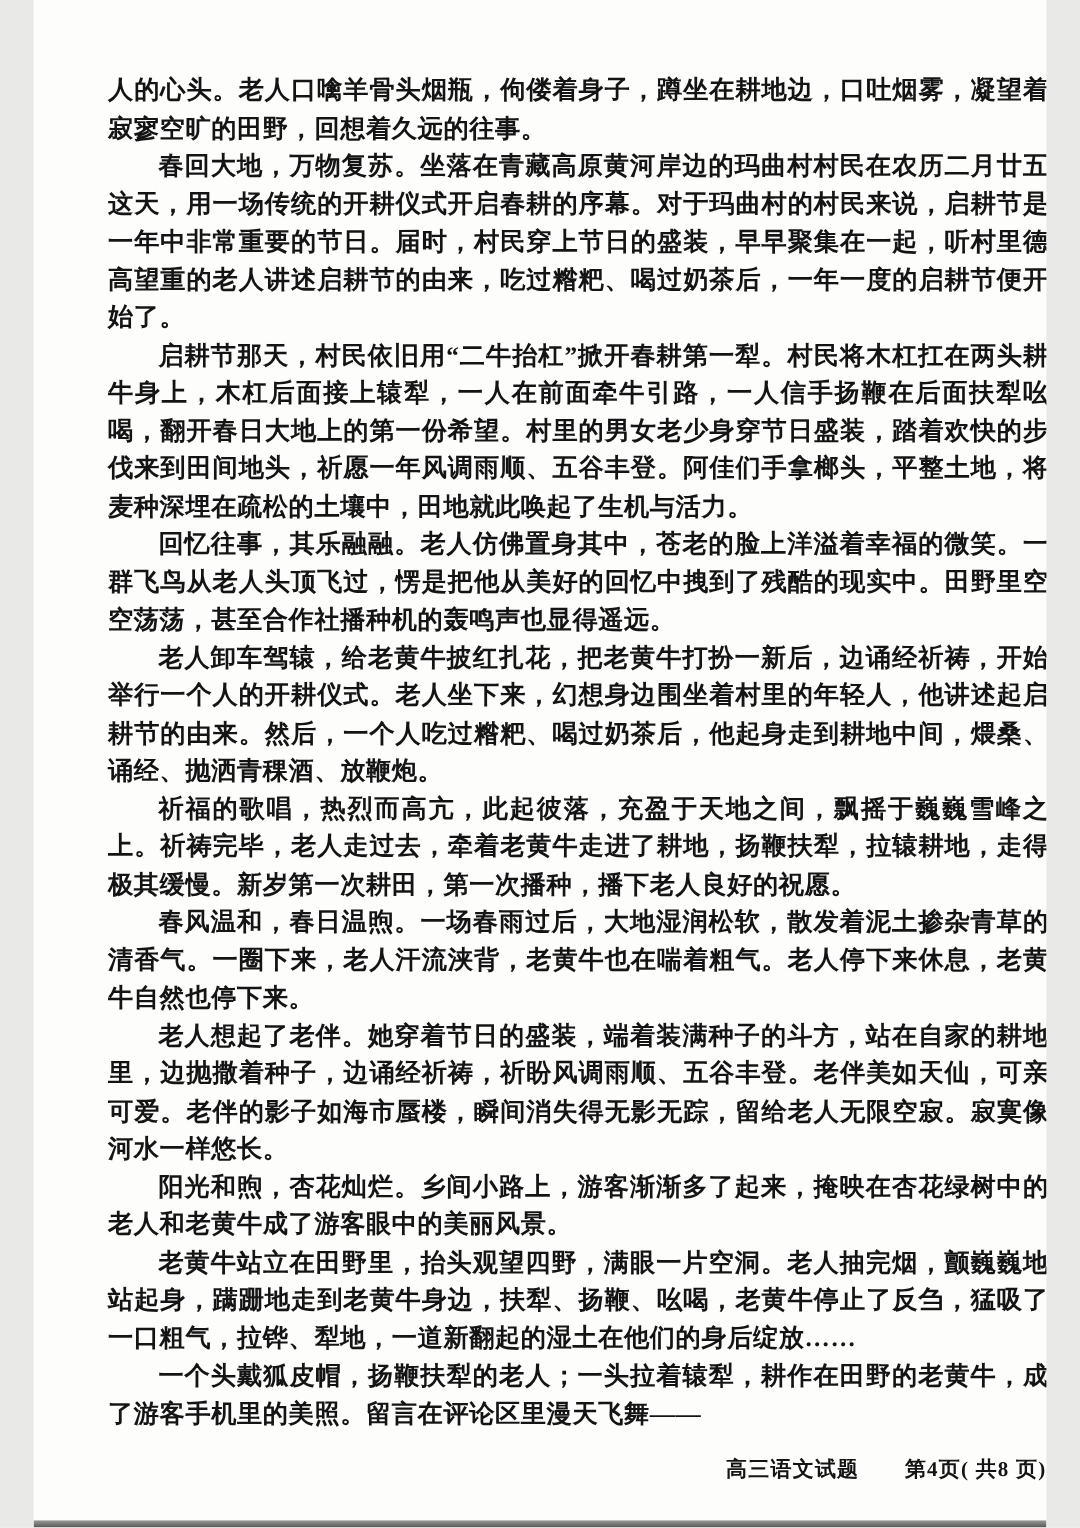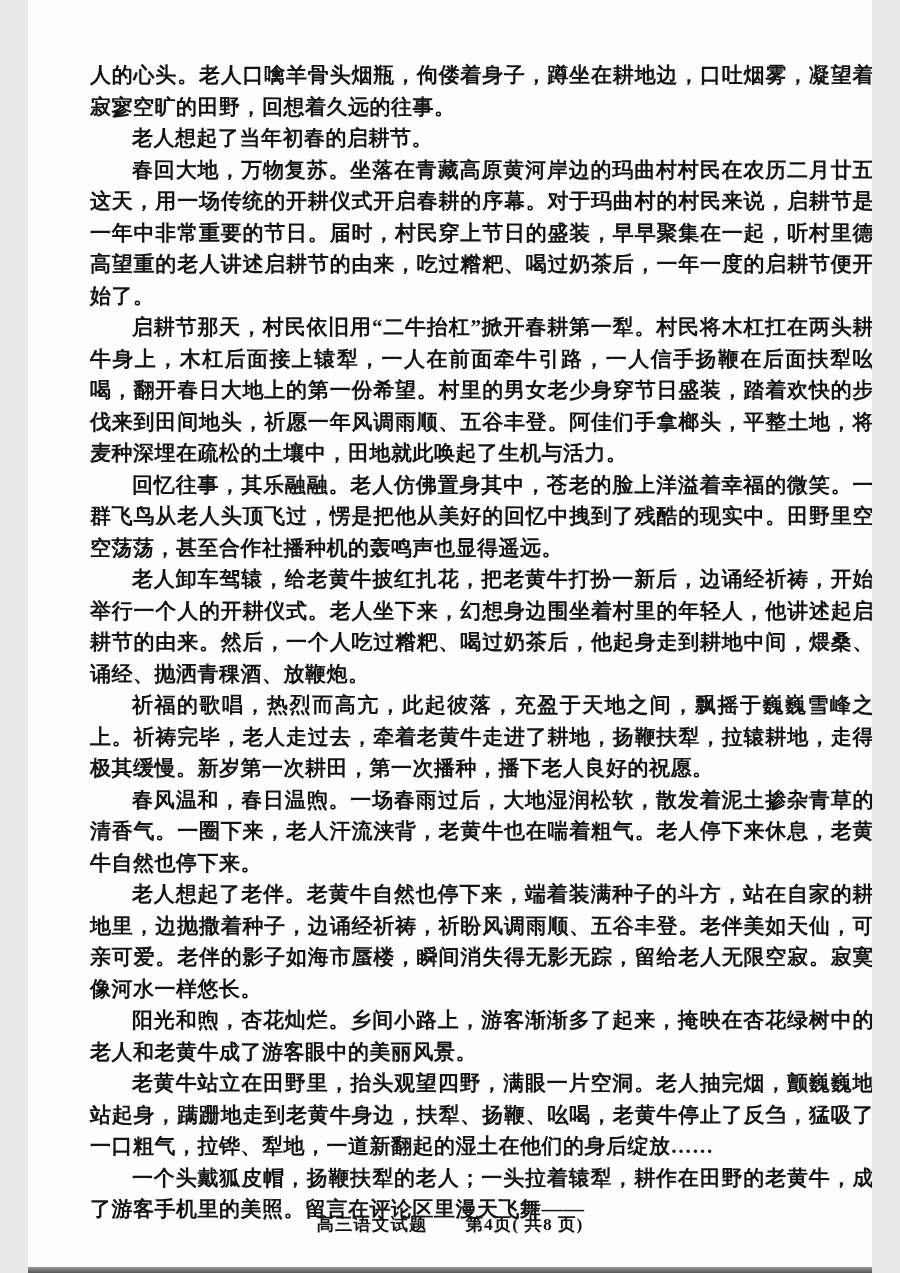--- a/index.html
+++ b/index.html
@@ -33,21 +33,21 @@
     text-indent: 2em;
   }
   .para.noindent {
     text-indent: 0;
   }
   .footer {
     position: absolute;
     left: 0;
     top: 1212px;
     width: 100%;
-    text-align: center;
+    text-align: right;
     font-size: 17.5px;
     font-weight: 700;
     color: #141414;
     letter-spacing: 1px;
   }
   .footer .exam-title {
     margin-right: 38px;
   }
   .scan-edge-bottom {
     position: absolute;
@@ -57,28 +57,27 @@
     height: 6px;
     background: linear-gradient(to bottom, #9a9a98, #565654);
   }
 </style>
 </head>
 <body>
 
 <div class="page" style="background: rgb(253, 253, 252); color: rgb(20, 20, 20);">
   <div class="content" id="content">
       <p class="para noindent">人的心头。老人口噙羊骨头烟瓶，佝偻着身子，蹲坐在耕地边，口吐烟雾，凝望着寂寥空旷的田野，回想着久远的往事。</p>
-      <p class="para">老人想起了当年初春的启耕节。</p>
       <p class="para">春回大地，万物复苏。坐落在青藏高原黄河岸边的玛曲村村民在农历二月廿五这天，用一场传统的开耕仪式开启春耕的序幕。对于玛曲村的村民来说，启耕节是一年中非常重要的节日。届时，村民穿上节日的盛装，早早聚集在一起，听村里德高望重的老人讲述启耕节的由来，吃过糌粑、喝过奶茶后，一年一度的启耕节便开始了。</p>
       <p class="para">启耕节那天，村民依旧用“二牛抬杠”掀开春耕第一犁。村民将木杠扛在两头耕牛身上，木杠后面接上辕犁，一人在前面牵牛引路，一人信手扬鞭在后面扶犁吆喝，翻开春日大地上的第一份希望。村里的男女老少身穿节日盛装，踏着欢快的步伐来到田间地头，祈愿一年风调雨顺、五谷丰登。阿佳们手拿榔头，平整土地，将麦种深埋在疏松的土壤中，田地就此唤起了生机与活力。</p>
       <p class="para">回忆往事，其乐融融。老人仿佛置身其中，苍老的脸上洋溢着幸福的微笑。一群飞鸟从老人头顶飞过，愣是把他从美好的回忆中拽到了残酷的现实中。田野里空空荡荡，甚至合作社播种机的轰鸣声也显得遥远。</p>
       <p class="para">老人卸车驾辕，给老黄牛披红扎花，把老黄牛打扮一新后，边诵经祈祷，开始举行一个人的开耕仪式。老人坐下来，幻想身边围坐着村里的年轻人，他讲述起启耕节的由来。然后，一个人吃过糌粑、喝过奶茶后，他起身走到耕地中间，煨桑、诵经、抛洒青稞酒、放鞭炮。</p>
       <p class="para">祈福的歌唱，热烈而高亢，此起彼落，充盈于天地之间，飘摇于巍巍雪峰之上。祈祷完毕，老人走过去，牵着老黄牛走进了耕地，扬鞭扶犁，拉辕耕地，走得极其缓慢。新岁第一次耕田，第一次播种，播下老人良好的祝愿。</p>
       <p class="para">春风温和，春日温煦。一场春雨过后，大地湿润松软，散发着泥土掺杂青草的清香气。一圈下来，老人汗流浃背，老黄牛也在喘着粗气。老人停下来休息，老黄牛自然也停下来。</p>
-      <p class="para">老人想起了老伴。老黄牛自然也停下来，端着装满种子的斗方，站在自家的耕地里，边抛撒着种子，边诵经祈祷，祈盼风调雨顺、五谷丰登。老伴美如天仙，可亲可爱。老伴的影子如海市蜃楼，瞬间消失得无影无踪，留给老人无限空寂。寂寞像河水一样悠长。</p>
+      <p class="para">老人想起了老伴。她穿着节日的盛装，端着装满种子的斗方，站在自家的耕地里，边抛撒着种子，边诵经祈祷，祈盼风调雨顺、五谷丰登。老伴美如天仙，可亲可爱。老伴的影子如海市蜃楼，瞬间消失得无影无踪，留给老人无限空寂。寂寞像河水一样悠长。</p>
       <p class="para">阳光和煦，杏花灿烂。乡间小路上，游客渐渐多了起来，掩映在杏花绿树中的老人和老黄牛成了游客眼中的美丽风景。</p>
       <p class="para">老黄牛站立在田野里，抬头观望四野，满眼一片空洞。老人抽完烟，颤巍巍地站起身，蹒跚地走到老黄牛身边，扶犁、扬鞭、吆喝，老黄牛停止了反刍，猛吸了一口粗气，拉铧、犁地，一道新翻起的湿土在他们的身后绽放……</p>
       <p class="para">一个头戴狐皮帽，扬鞭扶犁的老人；一头拉着辕犁，耕作在田野的老黄牛，成了游客手机里的美照。留言在评论区里漫天飞舞——</p>
     </div>
   <div class="footer">
     <span class="exam-title">高三语文试题</span><span>第4页( 共8 页)</span>
   </div>
   <div class="scan-edge-bottom"></div>
 </div>
 

